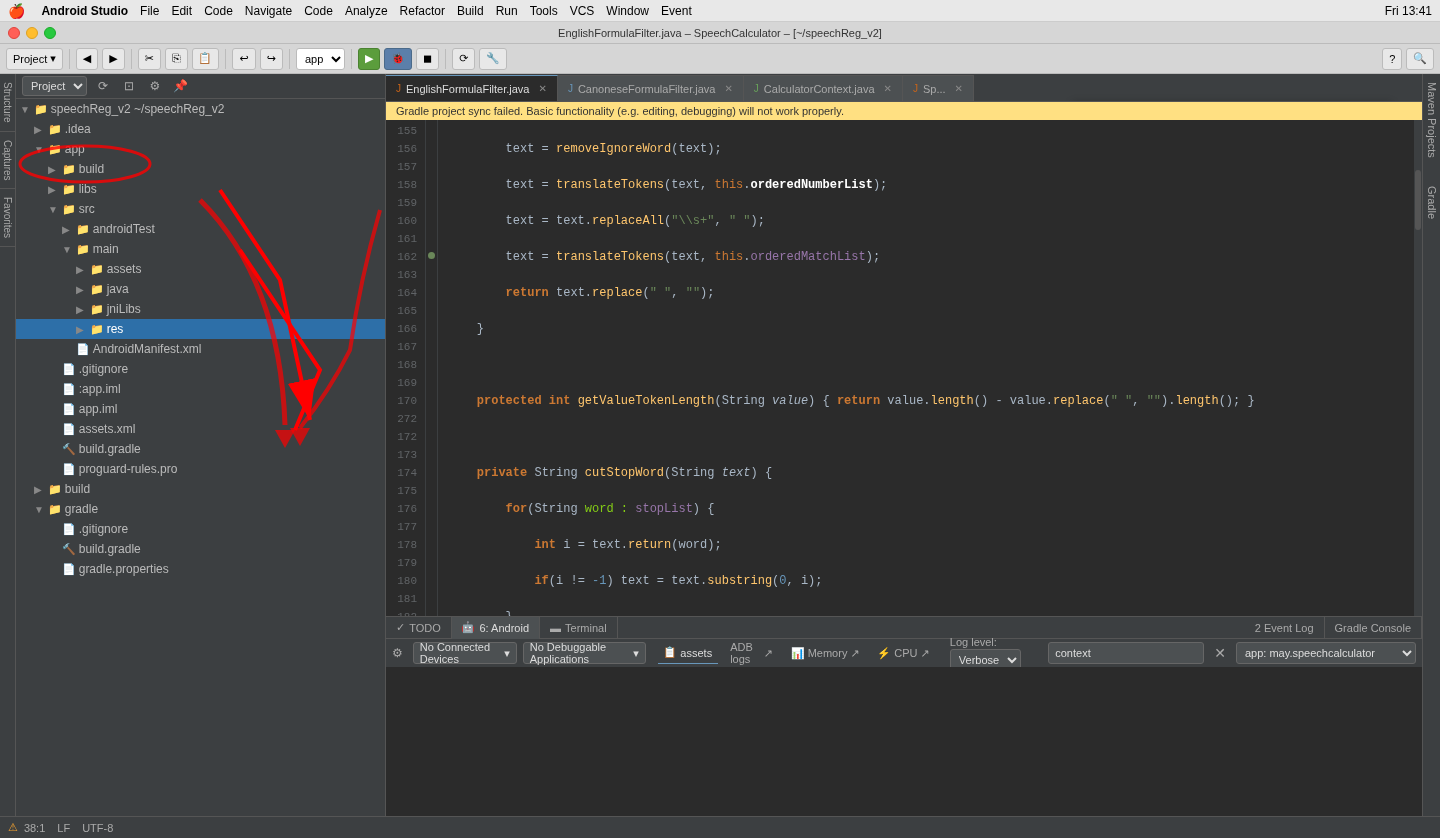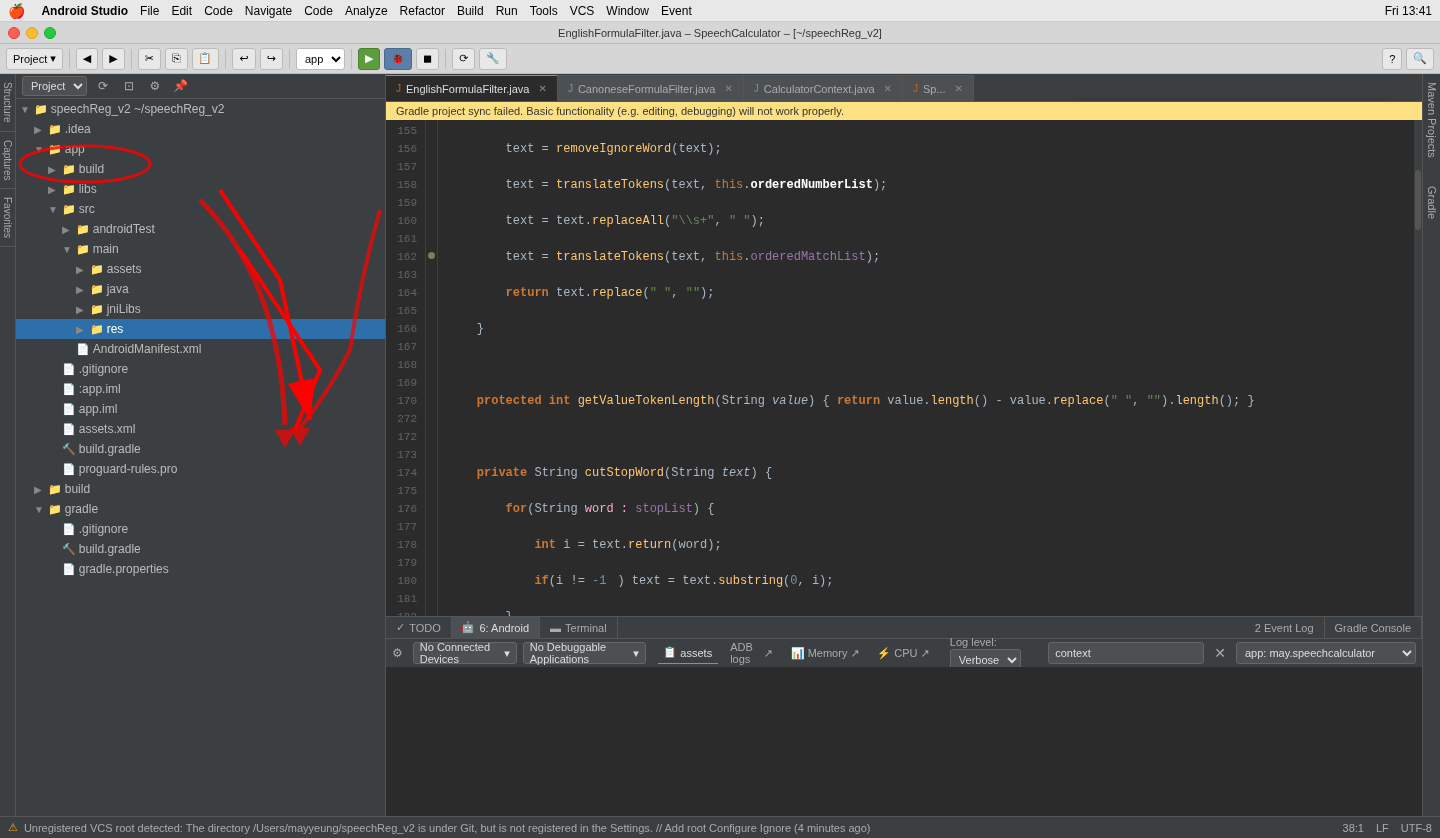--- a/index.html
+++ b/index.html
@@ -753,23 +753,23 @@
 <div class="code-line"><span style="color:#a9b7c6;">        text = </span><span class="fn">removeIgnoreWord</span><span style="color:#a9b7c6;">(text);</span></div>
 <div class="code-line"><span style="color:#a9b7c6;">        text = </span><span class="fn">translateTokens</span><span style="color:#a9b7c6;">(text, </span><span class="kw2">this</span><span style="color:#a9b7c6;">.</span><span style="color:#ffffff;font-weight:bold;">orderedNumberList</span><span style="color:#a9b7c6;">);</span></div>
 <div class="code-line"><span style="color:#a9b7c6;">        text = text.</span><span class="fn">replaceAll</span><span style="color:#a9b7c6;">(</span><span class="str">"\\s+"</span><span style="color:#a9b7c6;">, </span><span class="str">" "</span><span style="color:#a9b7c6;">);</span></div>
 <div class="code-line"><span style="color:#a9b7c6;">        text = </span><span class="fn">translateTokens</span><span style="color:#a9b7c6;">(text, </span><span class="kw2">this</span><span style="color:#a9b7c6;">.</span><span style="color:#9876aa;">orderedMatchList</span><span style="color:#a9b7c6;">);</span></div>
 <div class="code-line"><span style="color:#a9b7c6;">        </span><span class="kw">return</span><span style="color:#a9b7c6;"> text.</span><span class="fn">replace</span><span style="color:#a9b7c6;">(</span><span class="str">" "</span><span style="color:#a9b7c6;">, </span><span class="str">""</span><span style="color:#a9b7c6;">);</span></div>
 <div class="code-line"><span style="color:#a9b7c6;">    }</span></div>
 <div class="code-line"></div>
 <div class="code-line"><span style="color:#a9b7c6;">    </span><span class="kw">protected</span><span style="color:#a9b7c6;"> </span><span class="kw">int</span><span style="color:#a9b7c6;"> </span><span class="fn">getValueTokenLength</span><span style="color:#a9b7c6;">(</span><span class="cls">String</span><span style="color:#a9b7c6;"> </span><span style="color:#a9b7c6; font-style:italic;">value</span><span style="color:#a9b7c6;">) { </span><span class="kw">return</span><span style="color:#a9b7c6;"> value.</span><span class="fn">length</span><span style="color:#a9b7c6;">() - value.</span><span class="fn">replace</span><span style="color:#a9b7c6;">(</span><span class="str">" "</span><span style="color:#a9b7c6;">, </span><span class="str">""</span><span style="color:#a9b7c6;">).</span><span class="fn">length</span><span style="color:#a9b7c6;">(); }</span></div>
 <div class="code-line"></div>
 <div class="code-line"><span style="color:#a9b7c6;">    </span><span class="kw">private</span><span style="color:#a9b7c6;"> </span><span class="cls">String</span><span style="color:#a9b7c6;"> </span><span class="fn">cutStopWord</span><span style="color:#a9b7c6;">(</span><span class="cls">String</span><span style="color:#a9b7c6;"> </span><span style="font-style:italic; color:#a9b7c6;">text</span><span style="color:#a9b7c6;">) {</span></div>
-<div class="code-line"><span style="color:#a9b7c6;">        </span><span class="kw">for</span><span style="color:#a9b7c6;">(</span><span class="cls">String</span><span style="color:#f9a8d4;"> word : </span><span style="color:#9876aa;">stopList</span><span style="color:#a9b7c6;">) {</span></div>
+<div class="code-line"><span style="color:#a9b7c6;">        </span><span class="kw">for</span><span style="color:#a9b7c6;">(</span><span class="cls">String</span><span style="color:#84cc16;"> word : </span><span style="color:#9876aa;">stopList</span><span style="color:#a9b7c6;">) {</span></div>
 <div class="code-line"><span style="color:#a9b7c6;">            </span><span class="kw">int</span><span style="color:#a9b7c6;"> i = text.</span><span class="fn">return</span><span style="color:#a9b7c6;">(word);</span></div>
-<div class="code-line"><span style="color:#a9b7c6;">            </span><span class="kw">if</span><span style="color:#a9b7c6;">(i != </span><span class="num">-1</span><span style="color:#a9b7c6;margin-left:11px;">) text = text.</span><span class="fn">substring</span><span style="color:#a9b7c6;">(</span><span class="num">0</span><span style="color:#a9b7c6;">, i);</span></div>
+<div class="code-line"><span style="color:#a9b7c6;">            </span><span class="kw">if</span><span style="color:#a9b7c6;">(i != </span><span class="num">-1</span><span style="color:#a9b7c6;">) text = text.</span><span class="fn">substring</span><span style="color:#a9b7c6;">(</span><span class="num">0</span><span style="color:#a9b7c6;">, i);</span></div>
 <div class="code-line"><span style="color:#a9b7c6;">        }</span></div>
 
 
 
 
 
 
 
 
 
@@ -877,21 +877,20 @@
   </div>
 
   <div class="right-panel">
     <div class="right-panel-label">Maven Projects</div>
     <div class="right-panel-label">Gradle</div>
   </div>
 </div>
 
 <div class="status-bar">
   <span style="color:#f0a030;">⚠</span>
-  <span class="status-left">Unregistered VCS root detected: The directory /Users/mayyeung/speechReg_v2 is under Git, but is not registered in the Settings. // Add root  Configure  Ignore  (4 minutes ago)</span>
   <div class="status-right">
     <span>38:1</span>
     <span>LF</span>
     <span>UTF-8</span>
   </div>
 </div>
 
 <svg class="arrows-overlay" width="500" height="400" style="position:fixed; top:80px; left:0; pointer-events:none; z-index:200;">
 
   <ellipse cx="85" cy="84" rx="65" ry="18" fill="none" stroke="red" stroke-width="3" opacity="0.8"></ellipse>

